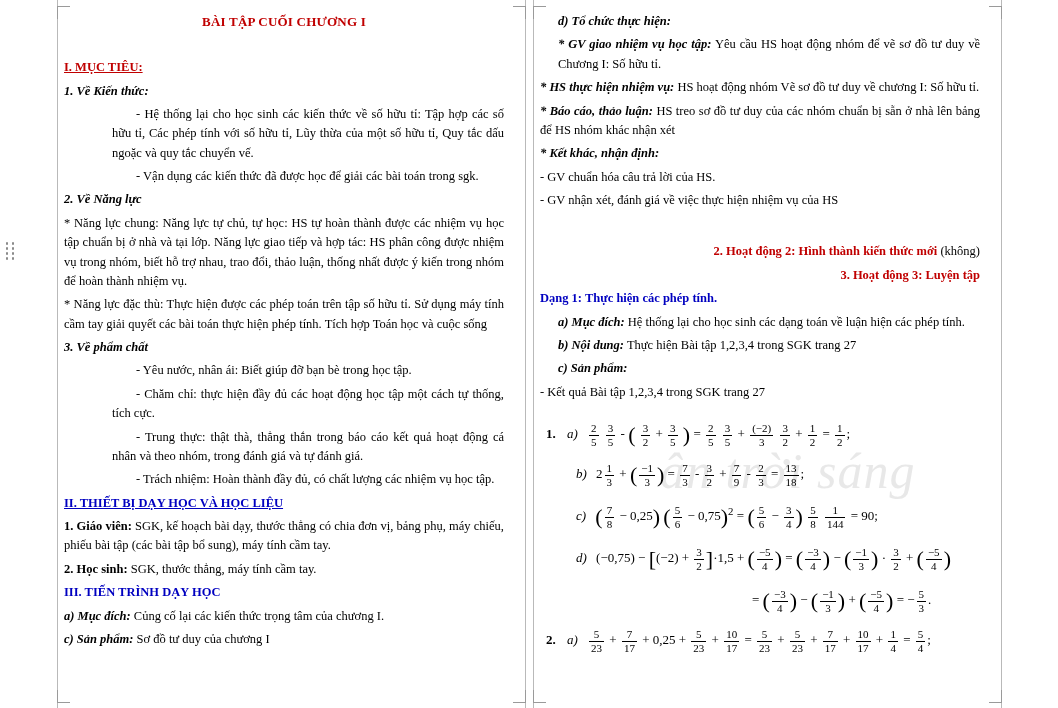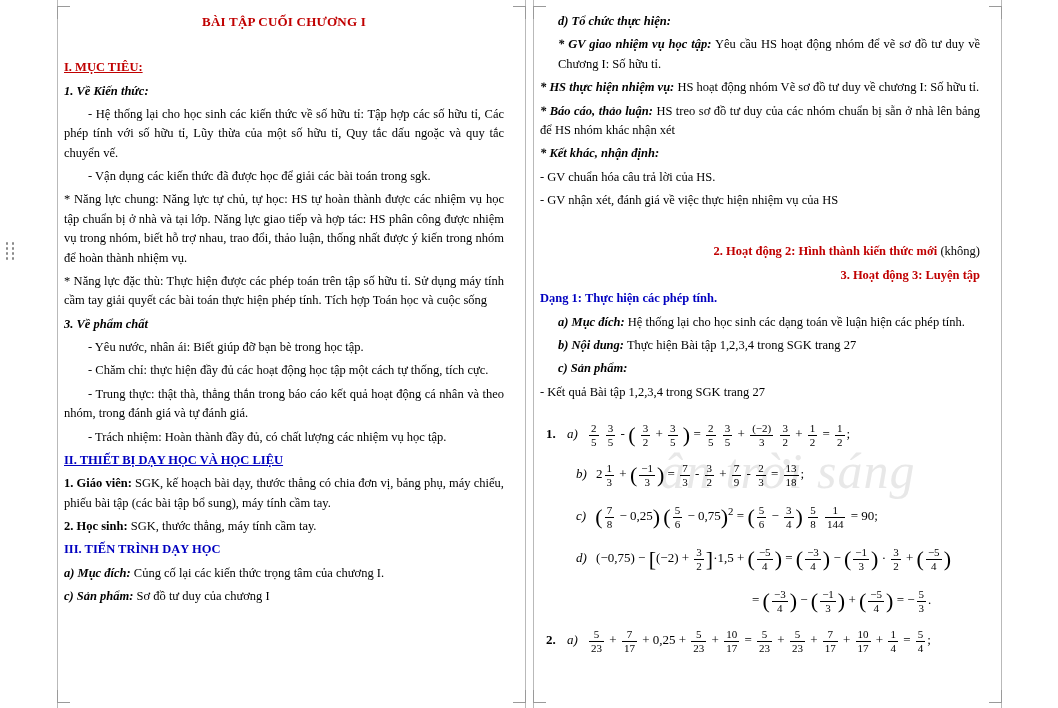--- a/index.html
+++ b/index.html
@@ -79,21 +79,21 @@
     text-align: justify;
   }
   .center { text-align: right; }
   .b  { font-weight: bold; }
   .i  { font-style: italic; }
   .bi { font-weight: bold; font-style: italic; }
   .u  { text-decoration: underline; }
   .red   { color: #c00000; }
   .blue  { color: #0000c0; }
   .black { color: #000; }
-  .ind1 { text-indent: 24px; }
+  .ind1 { text-indent: 24px; margin-left: 48px; }
   .ind2 { padding-left: 18px; }
   .title {
     font-weight: bold;
     color: #c00000;
     text-align: center;
     font-size: 13px;
     letter-spacing: .2px;
     margin-bottom: 26px;
   }
   .gap-md { height: 14px; }
@@ -172,20 +172,21 @@
   </div>
 
   <div class="col col-left">
 
     <p class="title">BÀI TẬP CUỐI CHƯƠNG I</p>
 
     <p class="b red u">I. MỤC TIÊU:</p>
     <p class="bi">1. Về Kiến thức:</p>
     <p class="ind1">- Hệ thống lại cho học sinh các kiến thức về số hữu tỉ: Tập hợp các số hữu tỉ, Các phép tính với số hữu tỉ, Lũy thừa của một số hữu tỉ, Quy tắc dấu ngoặc và quy tắc chuyển vế.</p>
     <p class="ind1">- Vận dụng các kiến thức đã được học để giải các bài toán trong sgk.</p>
+    <p class="bi">2. Về Năng lực</p>
     <p>* Năng lực chung: Năng lực tự chủ, tự học: HS tự hoàn thành được các nhiệm vụ học tập chuẩn bị ở nhà và tại lớp. Năng lực giao tiếp và hợp tác: HS phân công được nhiệm vụ trong nhóm, biết hỗ trợ nhau, trao đổi, thảo luận, thống nhất được ý kiến trong nhóm để hoàn thành nhiệm vụ.</p>
     <p>* Năng lực đặc thù: Thực hiện được các phép toán trên tập số hữu tỉ. Sử dụng máy tính cầm tay giải quyết các bài toán thực hiện phép tính. Tích hợp Toán học và cuộc sống</p>
     <p class="bi">3. Về phẩm chất</p>
     <p class="ind1">- Yêu nước, nhân ái: Biết giúp đỡ bạn bè trong học tập.</p>
     <p class="ind1">- Chăm chỉ: thực hiện đầy đủ các hoạt động học tập một cách tự thống, tích cực.</p>
     <p class="ind1">- Trung thực: thật thà, thẳng thắn trong báo cáo kết quả hoạt động cá nhân và theo nhóm, trong đánh giá và tự đánh giá.</p>
     <p class="ind1">- Trách nhiệm: Hoàn thành đầy đủ, có chất lượng các nhiệm vụ học tập.</p>
 
     <p class="b blue u">II. THIẾT BỊ DẠY HỌC VÀ HỌC LIỆU</p>
 

